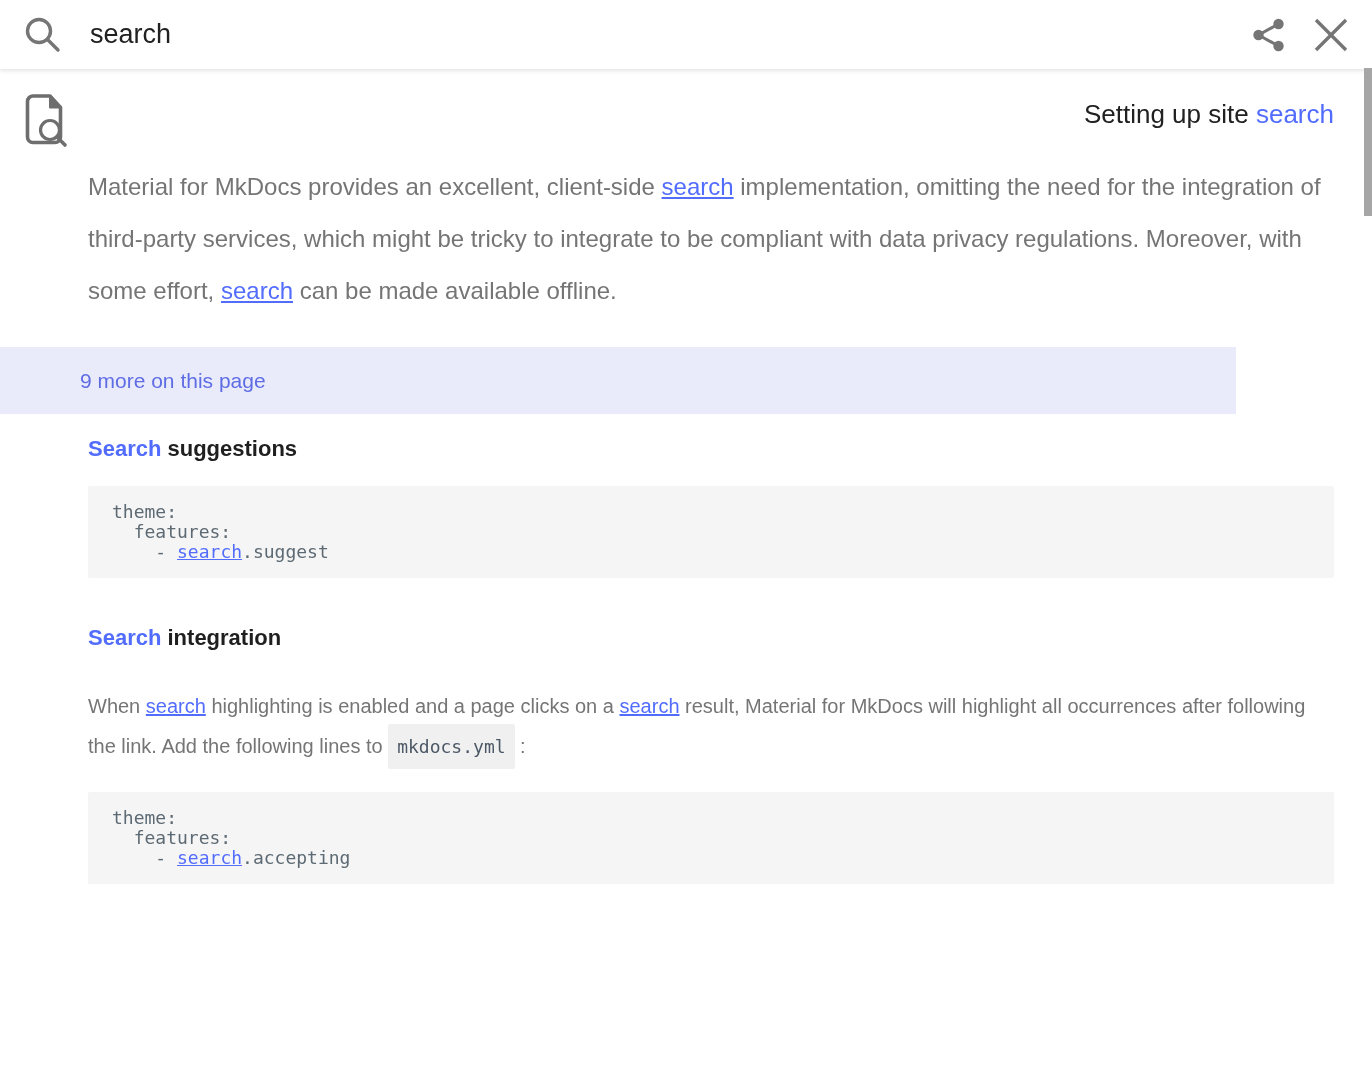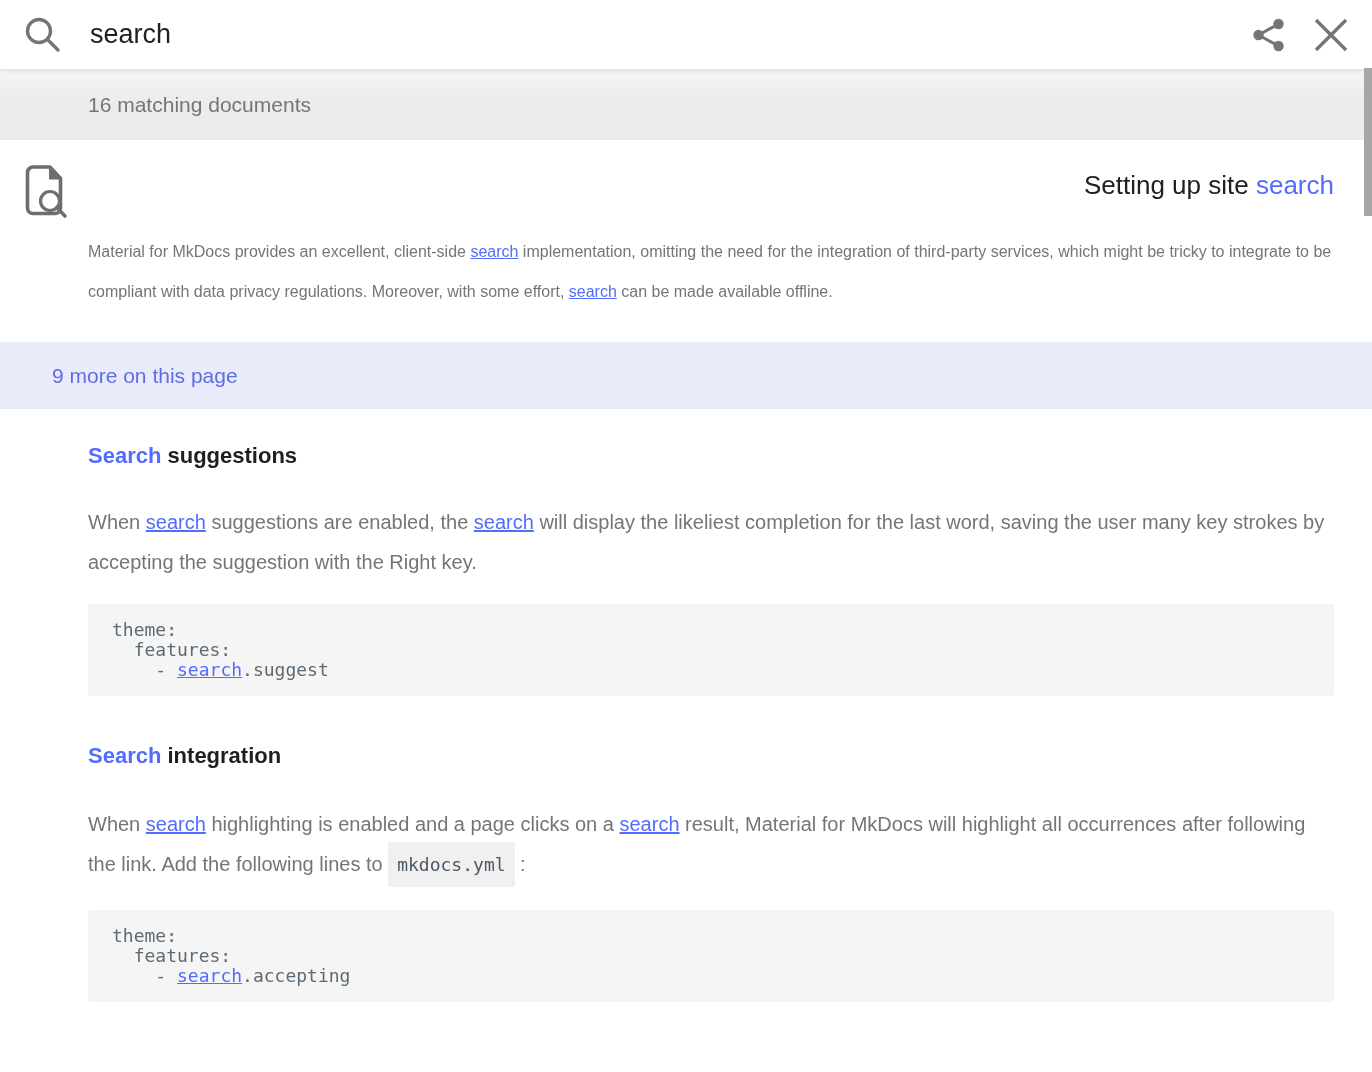--- a/index.html
+++ b/index.html
@@ -45,38 +45,38 @@
   .results { position: relative; background: #fff; }
   .result-article { position: relative; padding: 0 38px 0 88px; cursor: pointer; }
   .file-search-icon { position: absolute; left: 22px; top: 23px; }
 
   .result-title {
     padding-top: 26px;
     font-size: 26px; line-height: 38px; font-weight: 400; color: #212121; text-align: right;
   }
   .teaser {
     margin-top: 28px;
-    font-size: 16px; line-height: 40px; color: #757575;
+    font-size: 24px; line-height: 52px; color: #757575;
     max-width: 1248px;
   }
   mark { background: transparent; color: #526cfe; }
   mark.u { text-decoration: underline; }
 
   .more-btn {
     display: flex; align-items: center;
-    width: 1372px; height: 67px;
+    width: 1236px; height: 67px;
     margin: 30px 0 0 -88px;
-    padding-left: 52px;
+    padding-left: 80px;
     border: none; cursor: pointer; text-align: left;
     background: #e9ebfb;
     color: #5f6de4; font-family: inherit; font-size: 21px;
   }
 
   .section-heading {
-    margin-top: 32px;
+    margin-top: 20px;
     font-size: 22px; line-height: 30px; font-weight: 700; color: #1f1f1f;
   }
   .section-heading mark { font-weight: 700; }
   .section-body {
     margin-top: 31px;
     font-size: 20px; line-height: 40px; color: #757575;
     max-width: 1248px;
   }
   .code-block {
     margin-top: 22px;
@@ -132,23 +132,20 @@
     <button class="icon-btn close">
       <span style="display:flex">
         <svg width="38" height="38" viewBox="0 0 38 38" fill="none">
           <line x1="4" y1="4" x2="34" y2="34" stroke="#757575" stroke-width="3.4"></line>
           <line x1="34" y1="4" x2="4" y2="34" stroke="#757575" stroke-width="3.4"></line>
         </svg>
       </span>
     </button>
   </header>
 
-  <div class="search-meta">
-    <span>16 matching documents</span>
-  </div>
 
   <div class="results">
     <article class="result-article">
 
       <span class="file-search-icon">
         <svg width="46" height="56" viewBox="0 0 46 56" fill="none">
           <path d="M28 4 H11 a5.5 5.5 0 0 0 -5.5 5.5 V45 a5.5 5.5 0 0 0 5.5 5.5 h22 a5.5 5.5 0 0 0 5.5 -5.5 V15.5 Z" stroke="#6e6e6e" stroke-width="3.6" stroke-linejoin="round"></path>
           <path d="M28 4 v11.5 h10.5 Z" fill="#6e6e6e" stroke="#6e6e6e" stroke-width="2" stroke-linejoin="round"></path>
           <circle cx="28" cy="38" r="9.5" fill="#ffffff" stroke="#6e6e6e" stroke-width="3.2"></circle>
           <line x1="35" y1="45" x2="43" y2="53" stroke="#6e6e6e" stroke-width="3.6" stroke-linecap="round"></line>
@@ -156,21 +153,20 @@
       </span>
 
       <h1 class="result-title"><span>Setting up site </span><mark>search</mark></h1>
 
       <p class="teaser"><span>Material for MkDocs provides an excellent, client-side </span><mark class="u">search</mark><span> implementation, omitting the need for the integration of third-party services, which might be tricky to integrate to be compliant with data privacy regulations. Moreover, with some effort, </span><mark class="u">search</mark><span> can be made available offline.</span></p>
 
       <button class="more-btn">9 more on this page</button>
 
       <section class="sec1">
         <h2 class="section-heading"><mark>Search</mark><span> suggestions</span></h2>
-        <p class="section-body"><span>When </span><mark class="u">search</mark><span> suggestions are enabled, the </span><mark class="u">search</mark><span> will display the likeliest completion for the last word, saving the user many key strokes by accepting the suggestion with the Right key.</span></p>
         <pre class="code-block"><span>theme:
   features:
     - </span><mark class="u">search</mark><span>.suggest</span></pre>
       </section>
 
       <section class="sec2">
         <h2 class="section-heading"><mark>Search</mark><span> integration</span></h2>
         <p class="section-body"><span>When </span><mark class="u">search</mark><span> highlighting is enabled and a page clicks on a </span><mark class="u">search</mark><span> result, Material for MkDocs will highlight all occurrences after following the link. Add the following lines to </span><code class="inline">mkdocs.yml</code><span> :</span></p>
         <pre class="code-block"><span>theme:
   features:

